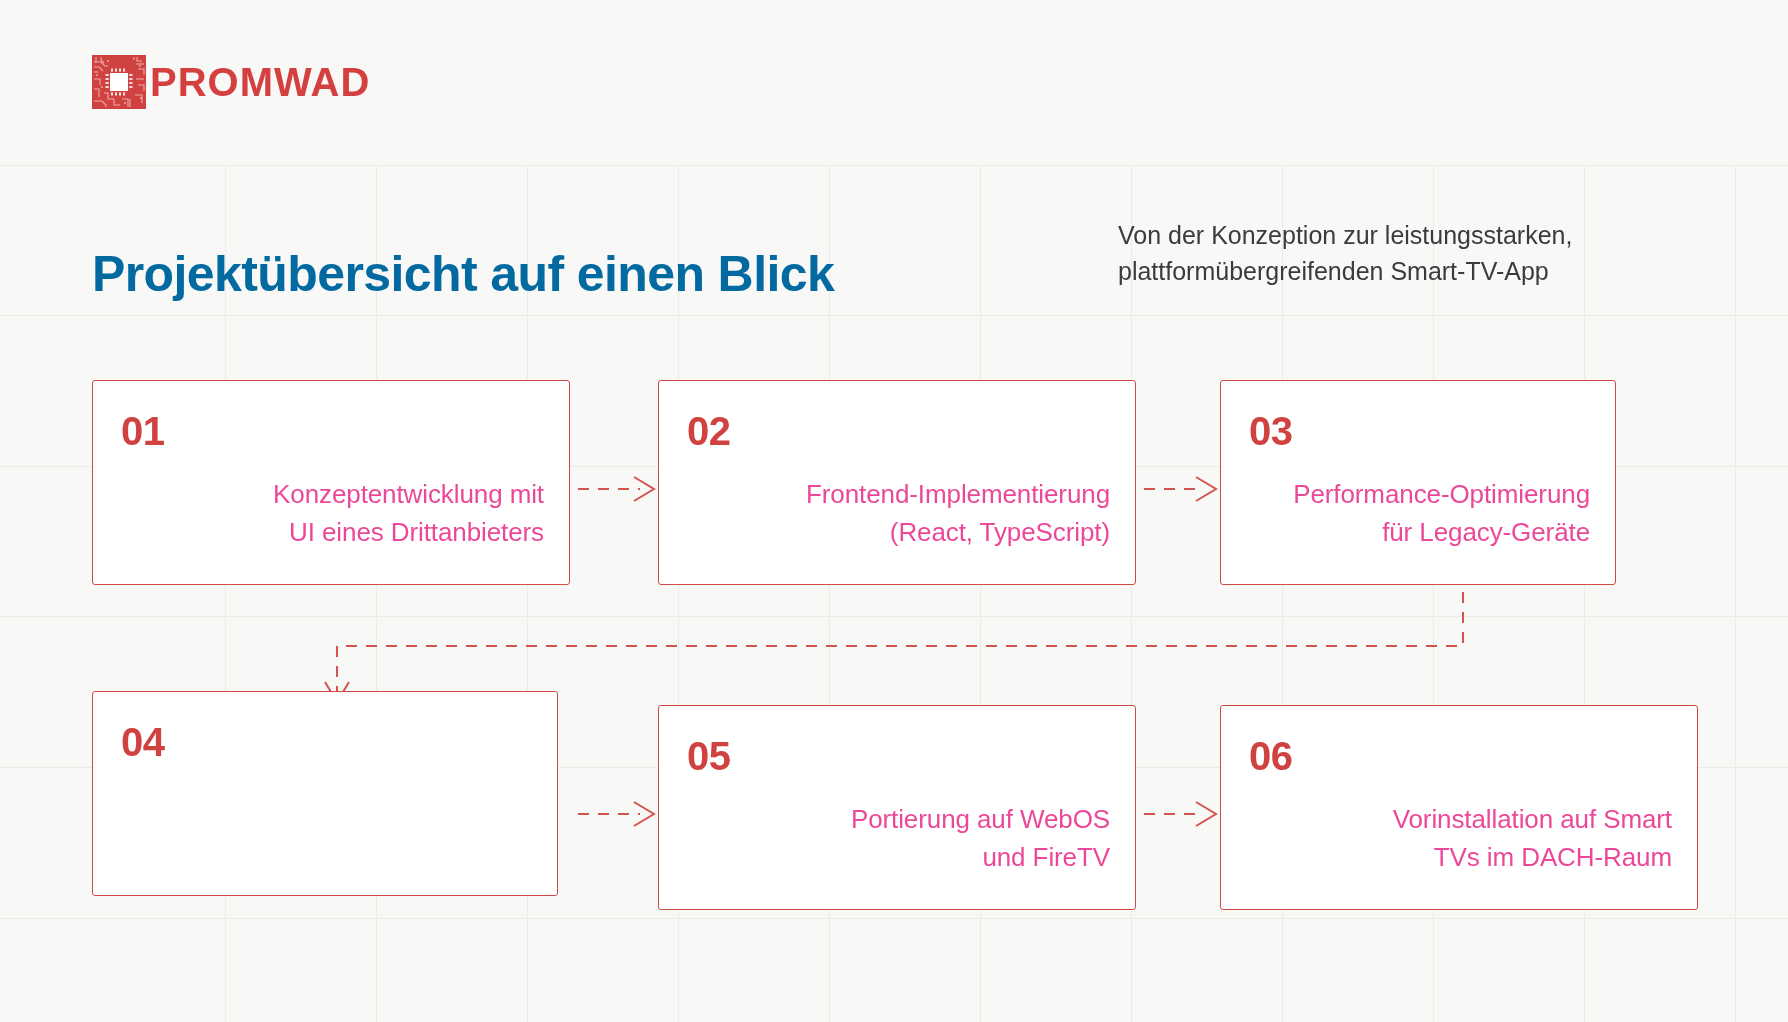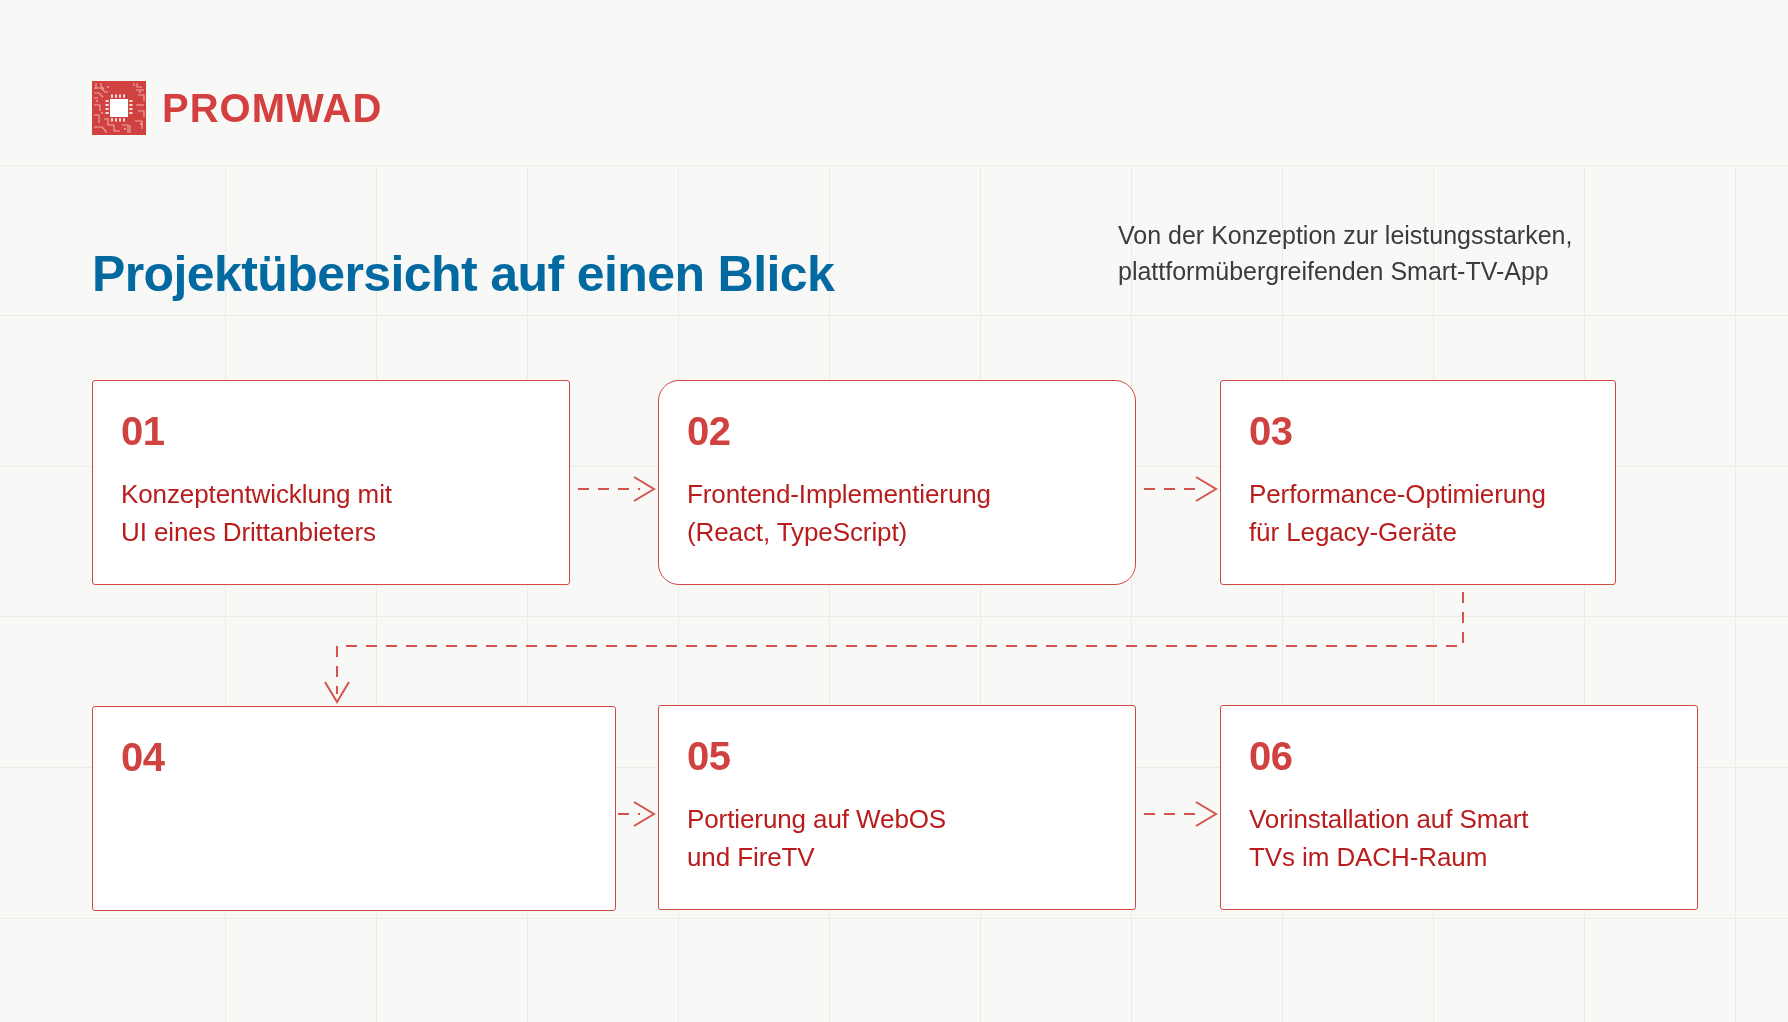--- a/index.html
+++ b/index.html
@@ -37,24 +37,24 @@
     left: 0;
     right: 0;
     height: 1px;
     background: #ebebe7;
   }
 
   
   .logo-row {
     position: absolute;
     left: 92px;
-    top: 81px;
+    top: 55px;
     display: flex;
     align-items: center;
-    gap: 16px;
+    gap: 4px;
     z-index: 5;
   }
   .logo-mark {
     width: 54px;
     height: 54px;
     flex: 0 0 auto;
     display: block;
   }
   .logo-word {
     color: #d44040;
@@ -112,32 +112,33 @@
   }
   .card-num {
     color: #d0423f;
     font-size: 40px;
     font-weight: 700;
     line-height: 1;
     letter-spacing: -0.5px;
     margin: 0 0 24px 0;
   }
   .card-text {
-    color: #b91c1c;
+    color: #ec4899;
     font-size: 26px;
     font-weight: 400;
     line-height: 1.48;
     letter-spacing: -0.1px;
     white-space: pre-line;
+    text-align: right;
   }
 
   .c1 { left: 92px;   top: 380px; width: 478px; height: 205px; }
-  .c2 { left: 658px;  top: 380px; width: 478px; height: 205px; border-radius: 21px; }
+  .c2 { left: 658px;  top: 380px; width: 478px; height: 205px; }
   .c3 { left: 1220px; top: 380px; width: 396px; height: 205px; }
-  .c4 { left: 92px;   top: 706px; width: 524px; height: 205px; }
+  .c4 { left: 92px;   top: 691px; width: 466px; height: 205px; }
   .c5 { left: 658px;  top: 705px; width: 478px; height: 205px; }
   .c6 { left: 1220px; top: 705px; width: 478px; height: 205px; }
 </style>
 </head>
 <body>
 
 <div class="grid-layer">
   <div class="grid-v" style="left:225px"></div>
   <div class="grid-v" style="left:376px"></div>
   <div class="grid-v" style="left:527px"></div>

